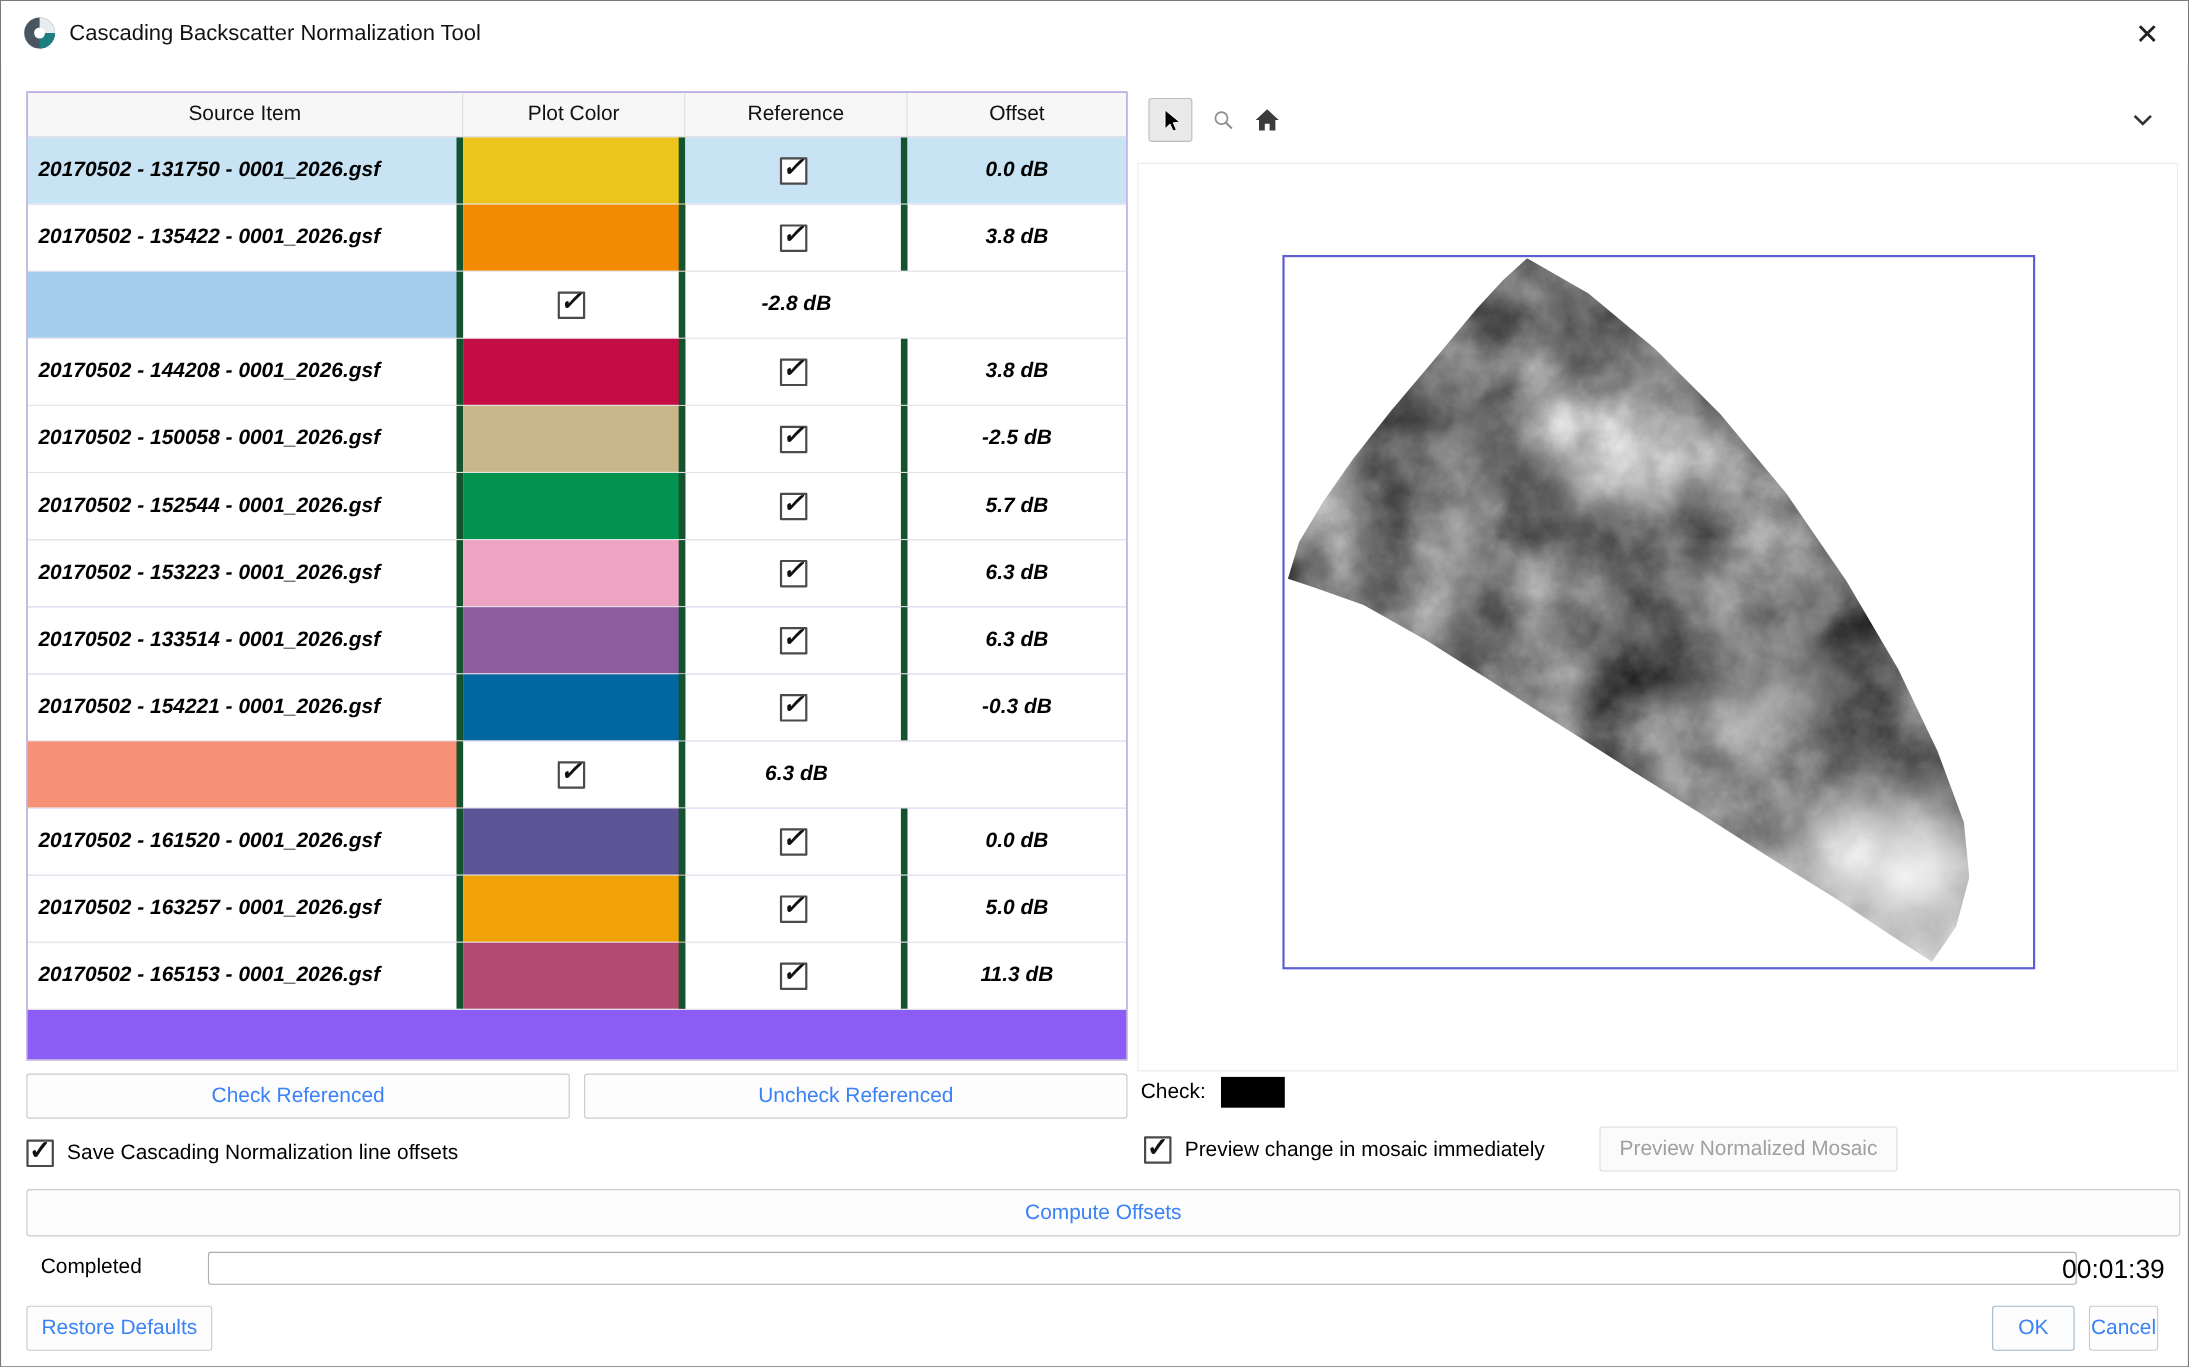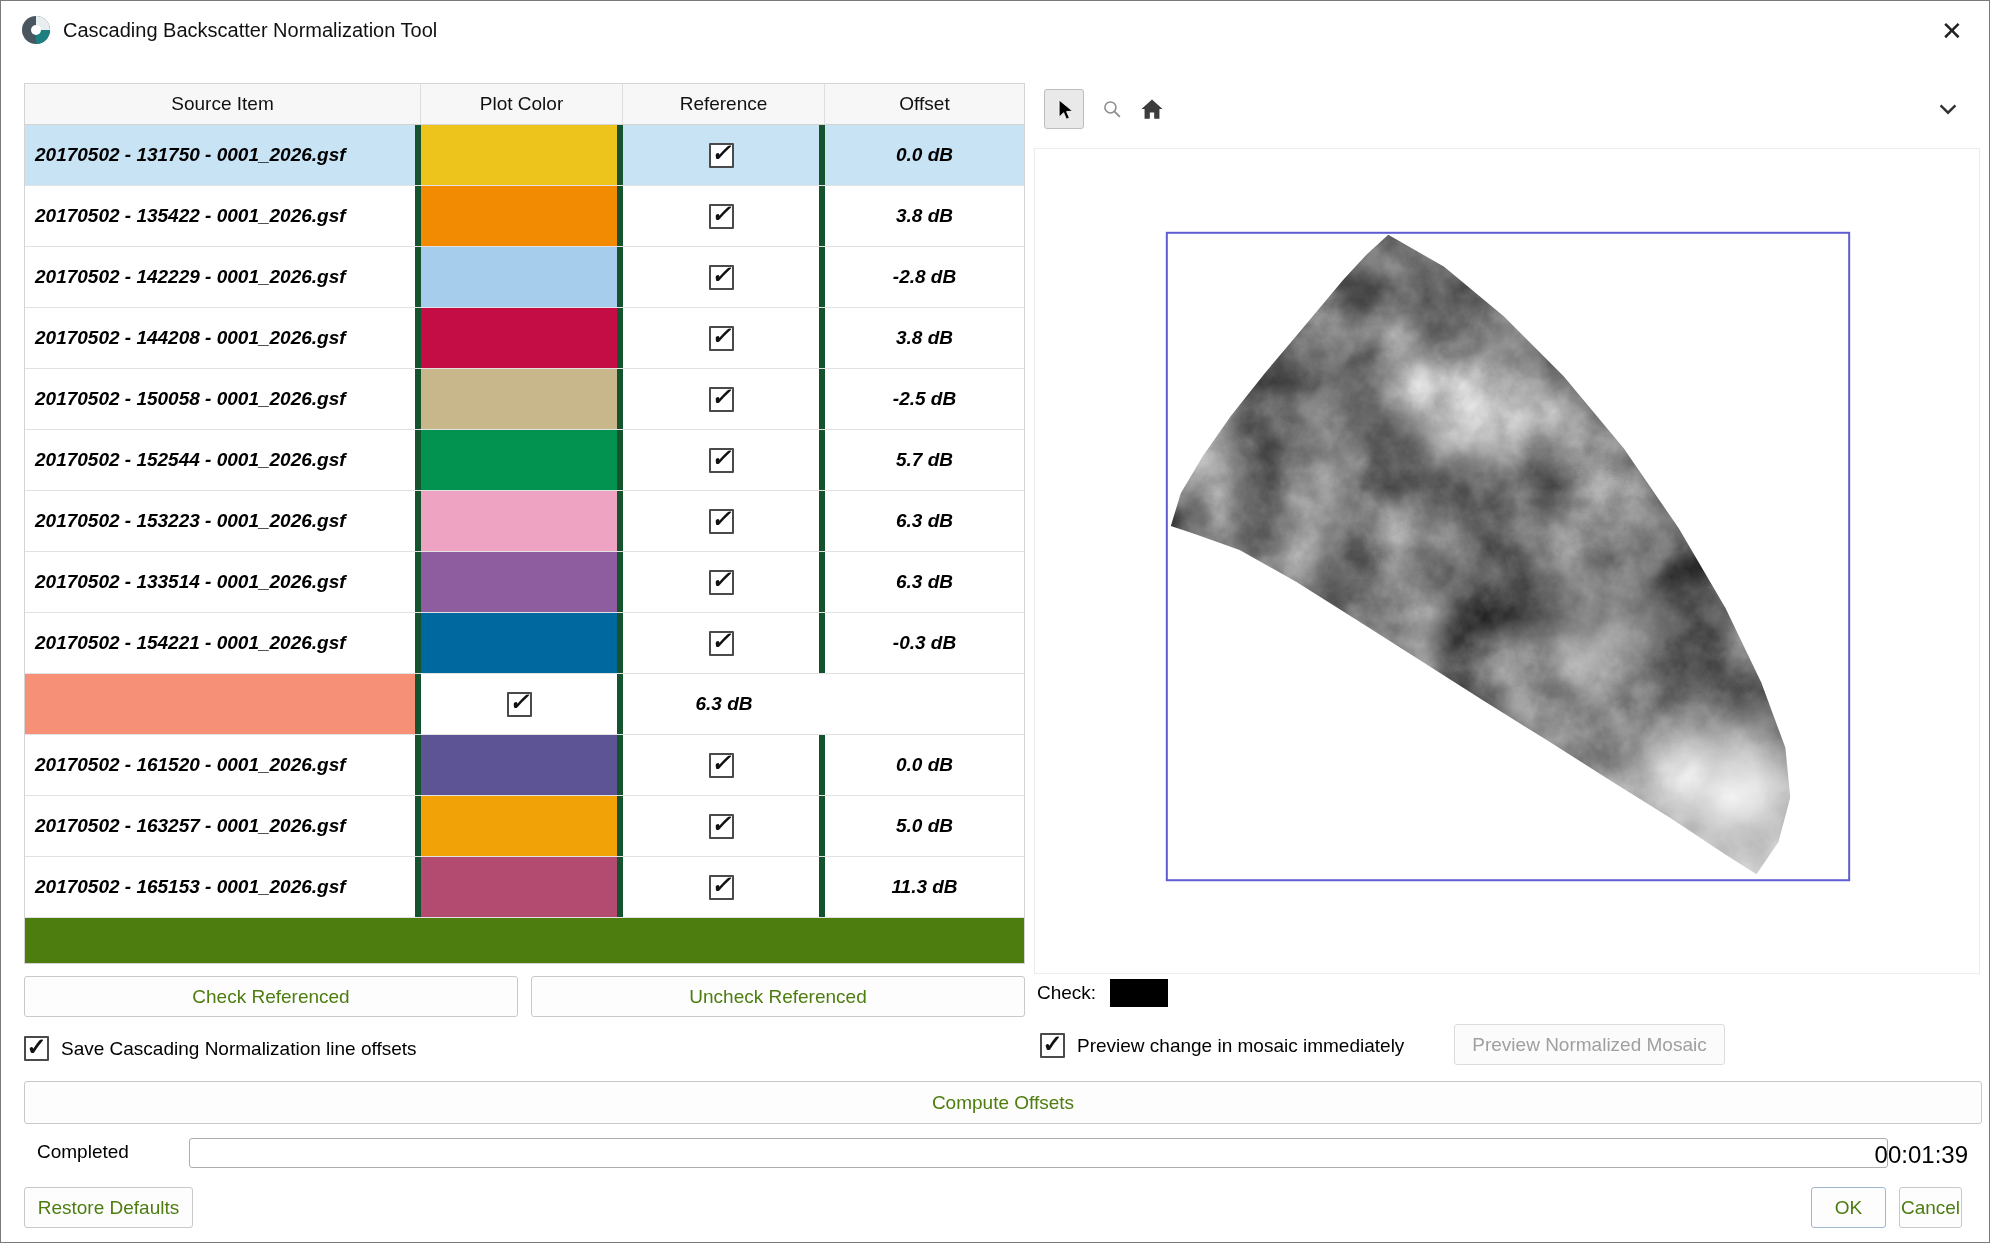--- a/index.html
+++ b/index.html
@@ -13,37 +13,37 @@
   }
   .window { position: absolute; inset: 0; background: #fff; border: 1px solid #7a7a7a; }
 
   
   .titlebar { position: absolute; left: 0; top: 0; right: 0; height: 58px; display: flex; align-items: center; padding: 0 20px; background: #fff; }
   .app-icon { width: 30px; height: 30px; margin-right: 12px; flex: 0 0 auto; }
   .title-text { font-size: 20px; color: #111; }
   .close-btn { position: absolute; right: 20px; top: 14px; width: 34px; height: 32px; display: flex; align-items: center; justify-content: center; font-size: 26px; color: #222; cursor: pointer; }
 
   
-  .table-wrap { position: absolute; left: 23px; top: 82px; width: 1001px; height: 881px; border: 1px solid #d4d4d4; background: #4d7c0f; overflow: hidden; }
+  .table-wrap { position: absolute; left: 23px; top: 82px; width: 1001px; height: 881px; border: 1px solid #d4d4d4; background: #8b5cf6; overflow: hidden; }
   .thead { display: grid; grid-template-columns: 396px 202px 202px 199px; height: 41px; background: #f7f7f7; border-bottom: 1px solid #d4d4d4; }
   .th { display: flex; align-items: center; justify-content: center; font-size: 19px; color: #111; border-right: 1px solid #dedede; }
   .th:last-child { border-right: none; }
   .trow { display: grid; grid-template-columns: 396px 202px 202px 199px; height: 61px; border-bottom: 1px solid #e2e2e2; background: #fff; }
   .td { display: flex; align-items: center; justify-content: center; font-size: 19px; font-weight: bold; font-style: italic; color: #000; border-right: 6px solid #14532d; overflow: hidden; }
   .td:last-child { border-right: none; }
   .td.source { justify-content: flex-start; padding-left: 10px; }
   .trow.selected .td.source, .trow.selected .td.ref, .trow.selected .td.offset { background: #c8e3f3; }
 
   
   .cb { width: 25px; height: 25px; border: 2px solid #4a4a4a; border-radius: 1px; background: #fff; display: inline-flex; align-items: center; justify-content: center; flex: 0 0 auto; cursor: pointer; }
   .cb .mark { display: none; font-size: 24px; font-weight: bold; line-height: 1; color: #111; transform: translateY(-2px); }
   .cb.checked .mark { display: block; }
 
   
-  .btn { display: flex; align-items: center; justify-content: center; background: #fdfdfd; border: 1px solid #c9c9c9; border-radius: 3px; font-size: 19px; color: #4d7c0f; cursor: pointer; font-family: "Liberation Sans", sans-serif; }
+  .btn { display: flex; align-items: center; justify-content: center; background: #fdfdfd; border: 1px solid #c9c9c9; border-radius: 3px; font-size: 19px; color: #3b82f6; cursor: pointer; font-family: "Liberation Sans", sans-serif; }
   .btn.disabled { color: #a0a0a0; border-color: #dcdcdc; background: #fbfbfb; cursor: default; }
   .btn.default { border-color: #9fb8cf; }
 
   .left-buttons { position: absolute; left: 23px; top: 975px; width: 1001px; display: flex; gap: 13px; }
   .left-buttons .btn { flex: 1; height: 41px; }
 
   .save-offsets-row { position: absolute; left: 23px; top: 1035px; display: flex; align-items: center; gap: 12px; }
   .cb-label { font-size: 19px; color: #000; }
 
   
@@ -117,21 +117,20 @@
           <div class="td source">20170502 - 135422 - 0001_2026.gsf</div>
           <div class="td color" style="background: rgb(242, 139, 2);"></div>
           <div class="td ref">
             <span class="cb checked">
               <span class="mark">✓</span>
             </span>
           </div>
           <div class="td offset">3.8 dB</div>
         </div>
         <div class="trow">
-          <div class="td source">20170502 - 142229 - 0001_2026.gsf</div>
           <div class="td color" style="background: rgb(167, 205, 236);"></div>
           <div class="td ref">
             <span class="cb checked">
               <span class="mark">✓</span>
             </span>
           </div>
           <div class="td offset">-2.8 dB</div>
         </div>
         <div class="trow">
           <div class="td source">20170502 - 144208 - 0001_2026.gsf</div>

